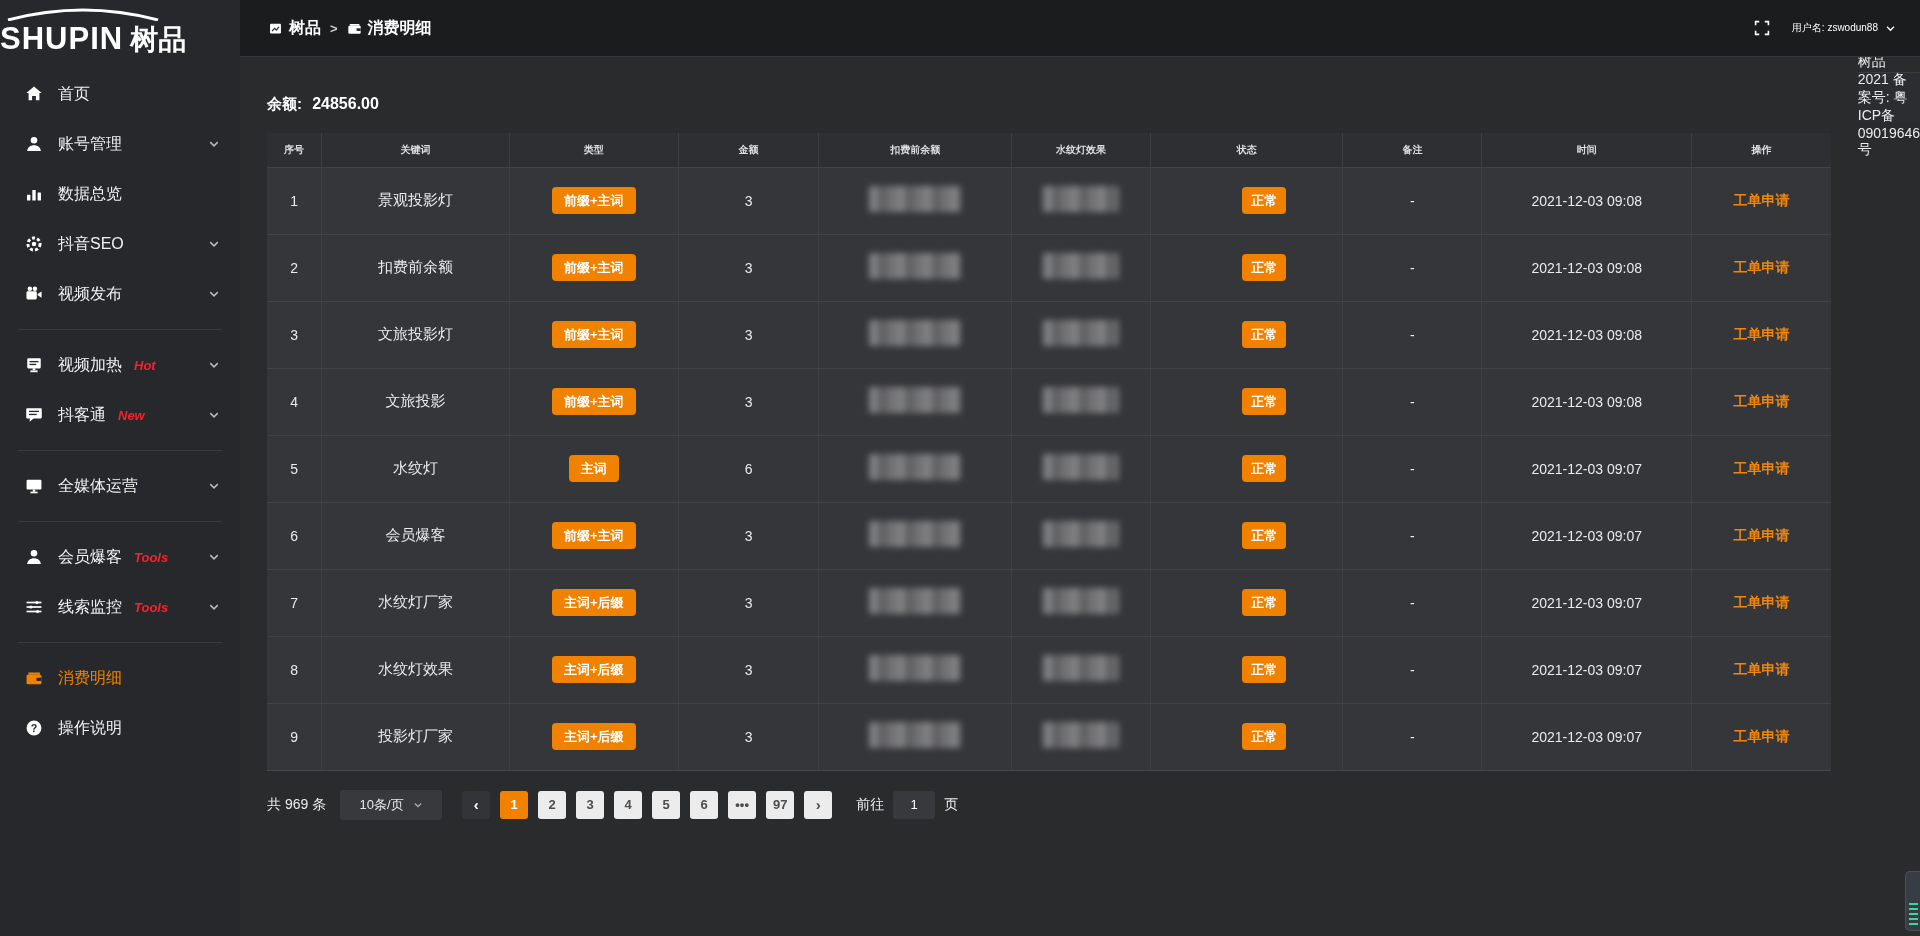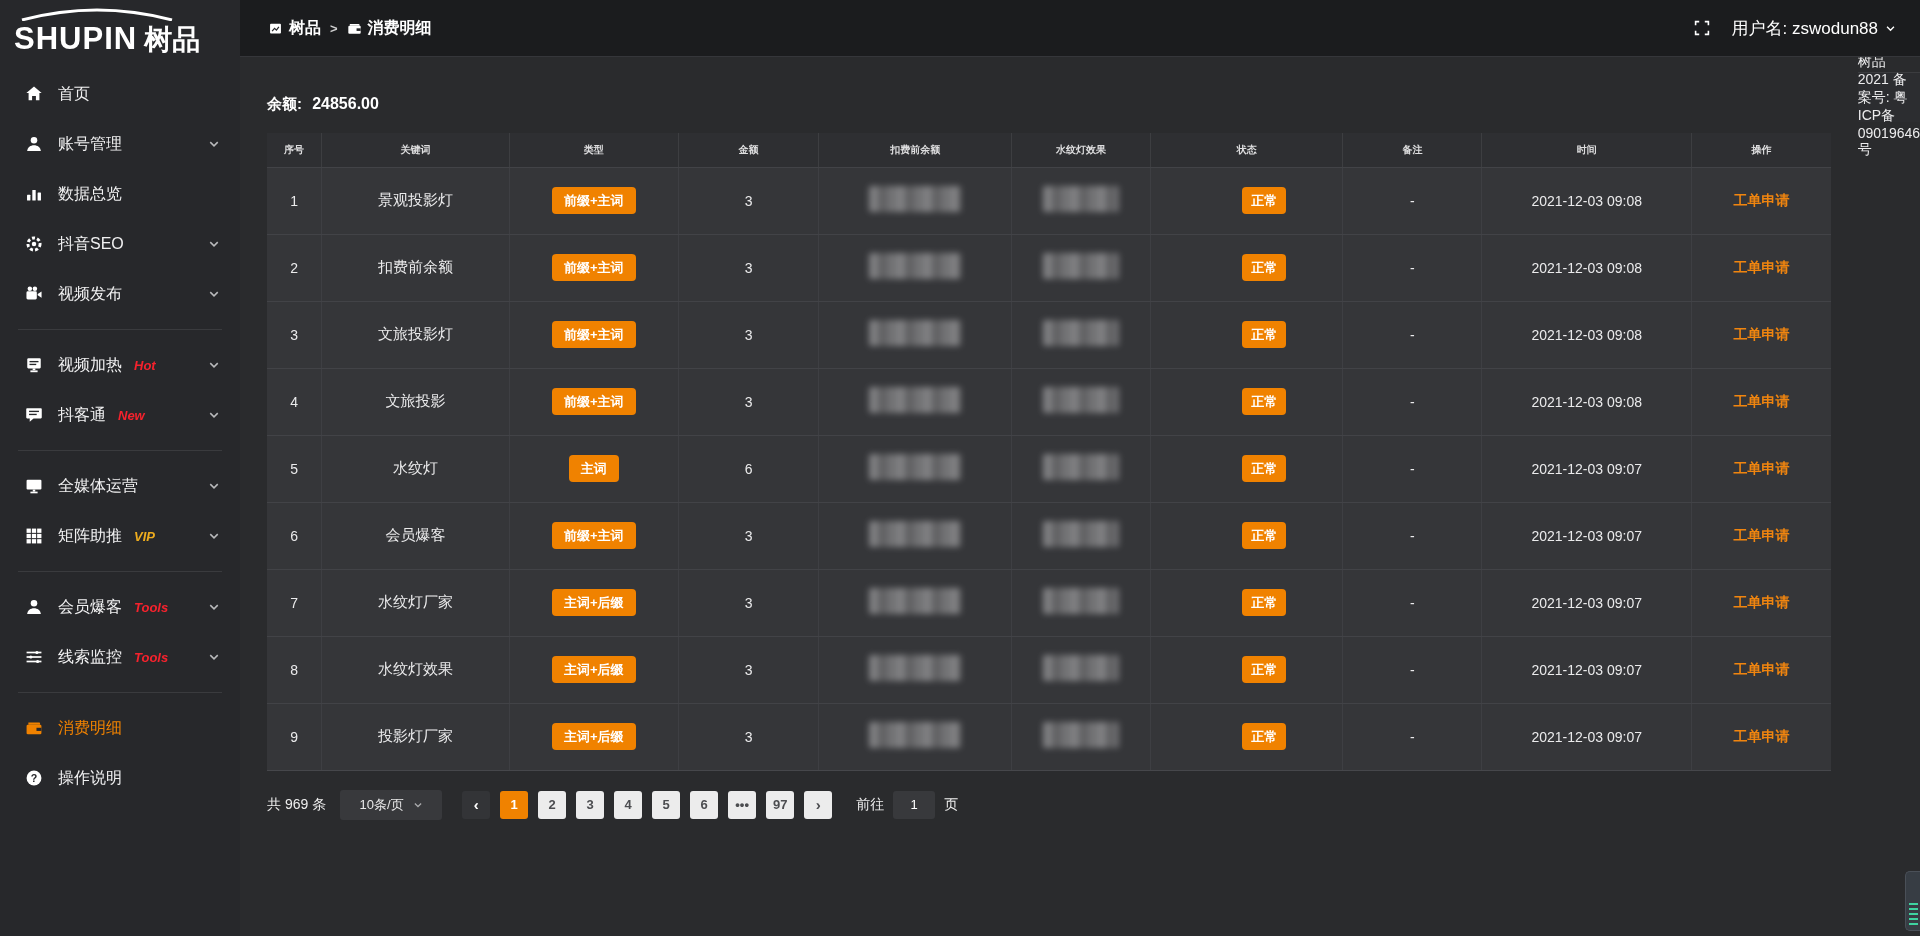--- a/index.html
+++ b/index.html
@@ -12,21 +12,21 @@
     --border:#424347;
     --txt:#ebebec;
   }
   *{margin:0;padding:0;box-sizing:border-box;}
   html,body{width:1920px;height:936px;overflow:hidden;background:var(--bg-page);
     font-family:"Liberation Sans","DejaVu Sans",sans-serif;color:var(--txt);}
   svg{display:block;}
 
   
   .sidebar{position:fixed;left:0;top:0;width:240px;height:936px;background:var(--bg-side);z-index:5;}
-  .logo{padding:8px 0 2px 14px;}
+  .logo{padding:8px 0 2px 0;}
   .logo-arc{margin-left:4px;}
   .logo-row{display:flex;align-items:baseline;gap:7px;}
   .logo-en{font-size:31px;font-weight:900;letter-spacing:1px;color:#fff;}
   .logo-cn{font-size:28px;font-weight:900;color:#fff;}
   .nav{margin-top:8px;}
   .nav-item{position:relative;height:50px;display:flex;align-items:center;padding-left:25px;cursor:pointer;}
   .nav-icon{width:18px;height:18px;margin-right:15px;flex:0 0 18px;}
   .nav-icon svg{width:18px;height:18px;fill:#fff;}
   .nav-label{font-size:16px;color:#f1f1f2;}
   .nav-tag{font-size:13px;font-weight:bold;font-style:italic;margin-left:12px;}
@@ -40,21 +40,21 @@
   .topbar{position:fixed;left:240px;top:0;right:0;height:57px;background:var(--bg-top);
     border-bottom:1px solid #35363a;display:flex;align-items:center;justify-content:space-between;
     padding:0 24px 0 28px;z-index:4;}
   .breadcrumb{display:flex;align-items:center;gap:9px;font-size:16px;font-weight:bold;color:#fff;}
   .crumb{display:flex;align-items:center;gap:6px;cursor:pointer;}
   .crumb-icon svg{width:15px;height:15px;}
   .crumb-sep{color:#cfcfcf;font-size:13px;font-weight:bold;}
   .topbar-right{display:flex;align-items:center;gap:22px;}
   .fs-btn{cursor:pointer;}
   .fs-btn svg{width:16px;height:16px;}
-  .user-drop{display:flex;align-items:center;gap:7px;font-size:17px;color:#fff;cursor:pointer;}
+  .user-drop{display:flex;align-items:center;gap:7px;font-size:10px;color:#fff;cursor:pointer;}
   .user-drop svg{width:11px;height:11px;stroke:#fff;fill:none;stroke-width:2;}
 
   
   .main{margin-left:240px;padding-top:72px;height:936px;display:flex;flex-direction:row;}
   .content{padding:0 27px;flex:1 1 auto;}
   .balance{margin:23px 0 19px;font-size:15px;font-weight:bold;color:#fff;}
   .balance b{margin-left:6px;font-size:16px;}
 
   table{width:100%;border-collapse:collapse;table-layout:fixed;}
   thead th{height:34px;background:var(--bg-head);font-size:10px;font-weight:bold;color:#dededf;
@@ -227,42 +227,20 @@
           </svg>
         </span>
     <span class="nav-label">全媒体运营</span>
 
     <span class="nav-chevron">
       <svg viewBox="0 0 16 16">
             <path d="M3 5.5l5 5 5-5"></path>
           </svg>
     </span>
   </div>
-      <div class="nav-item">
-    <span class="nav-icon">
-          <svg viewBox="0 0 16 16" fill="#fff">
-            <rect x="1.4" y="1.4" width="3.8" height="3.8"></rect>
-            <rect x="6.1" y="1.4" width="3.8" height="3.8"></rect>
-            <rect x="10.8" y="1.4" width="3.8" height="3.8"></rect>
-            <rect x="1.4" y="6.1" width="3.8" height="3.8"></rect>
-            <rect x="6.1" y="6.1" width="3.8" height="3.8"></rect>
-            <rect x="10.8" y="6.1" width="3.8" height="3.8"></rect>
-            <rect x="1.4" y="10.8" width="3.8" height="3.8"></rect>
-            <rect x="6.1" y="10.8" width="3.8" height="3.8"></rect>
-            <rect x="10.8" y="10.8" width="3.8" height="3.8"></rect>
-          </svg>
-        </span>
-    <span class="nav-label">矩阵助推</span>
-    <span class="nav-tag" style="color: rgb(239, 173, 30);">VIP</span>
-    <span class="nav-chevron">
-      <svg viewBox="0 0 16 16">
-            <path d="M3 5.5l5 5 5-5"></path>
-          </svg>
-    </span>
-  </div>
       <div class="nav-divider"></div>
       <div class="nav-item">
     <span class="nav-icon">
           <svg viewBox="0 0 16 16" fill="#fff">
             <circle cx="8" cy="4.7" r="2.9"></circle>
             <path d="M1.9 14.2c.4-3.3 2.9-5.2 6.1-5.2s5.7 1.9 6.1 5.2z"></path>
           </svg>
         </span>
     <span class="nav-label">会员爆客</span>
     <span class="nav-tag" style="color: rgb(245, 34, 45);">Tools</span>

